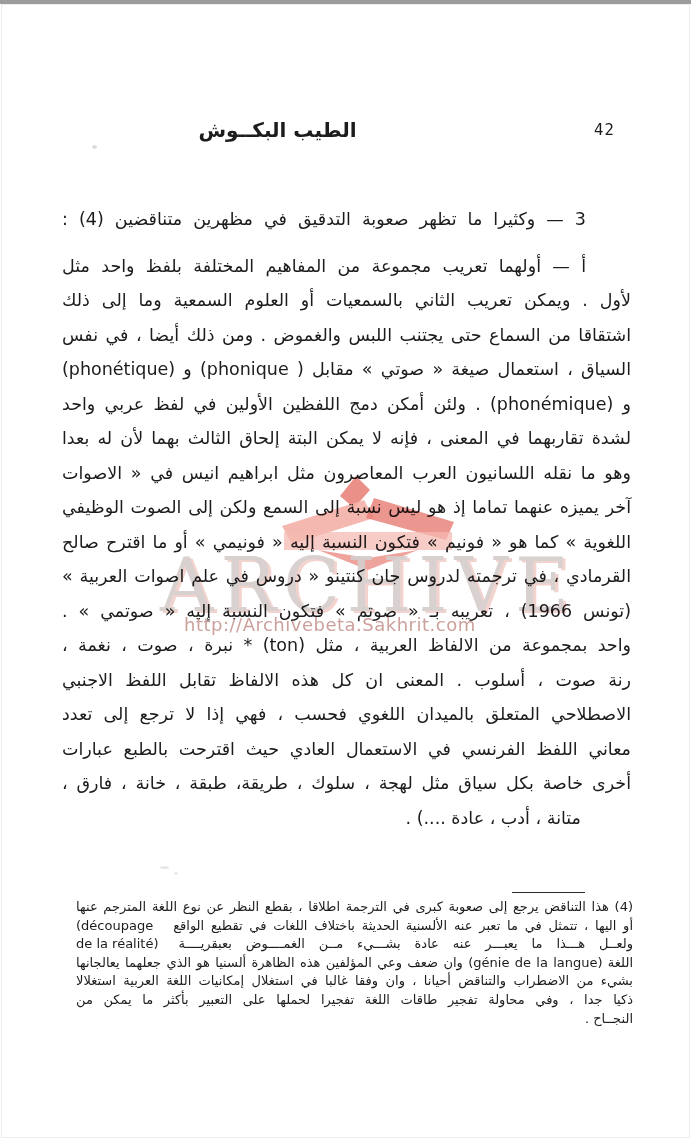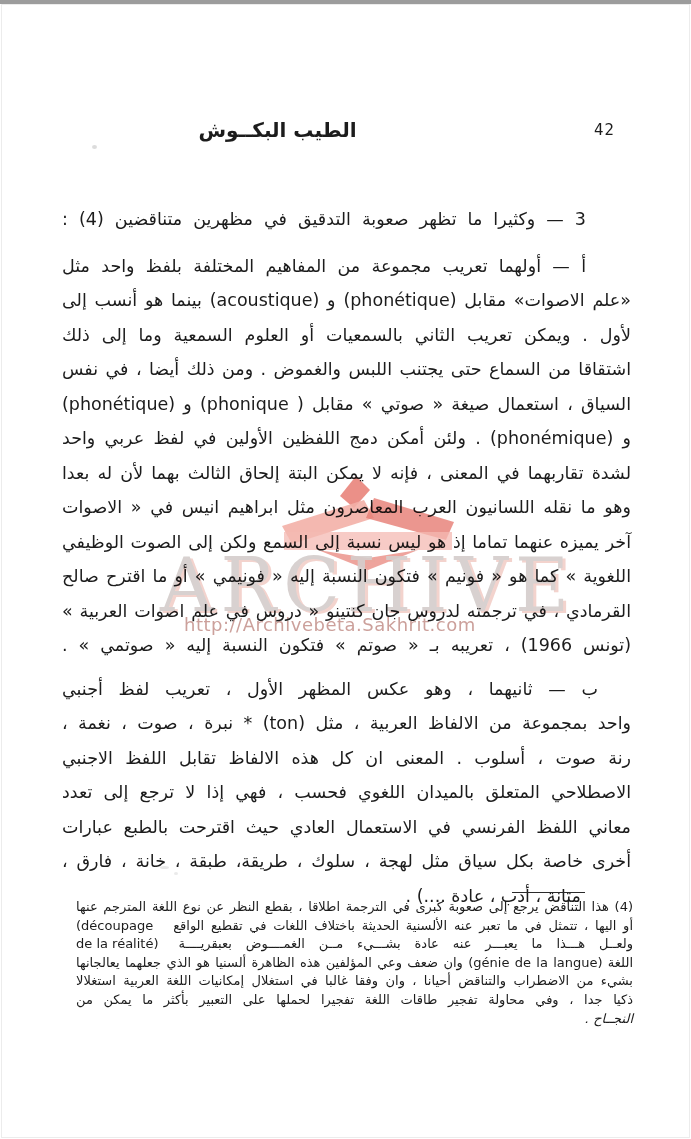--- a/index.html
+++ b/index.html
@@ -49,21 +49,21 @@
     direction:rtl;font-size:13px;z-index:1;
   }
   .footnote-separator{
     width:73px;height:0;border-top:1.6px solid #2a2a2a;
     margin:0 48px 5px auto;
   }
   .fl{
     line-height:18.6px;white-space:nowrap;
     text-align:justify;text-align-last:justify;
   }
-  .fl.end-short{text-align:right;text-align-last:right;font-style:italic;}
+  .fl.end-short{text-align:right;text-align-last:right;}
   .fn-split{display:flex;direction:rtl;justify-content:space-between;line-height:18.6px;}
   .fn-split .ar{flex:1;text-align:justify;text-align-last:justify;white-space:nowrap;padding-left:20px;}
   .fn-split .fr{direction:ltr;white-space:nowrap;}
   
   .watermark{
     position:absolute;left:160px;top:468px;width:450px;height:200px;
     pointer-events:none;z-index:3;mix-blend-mode:multiply;
   }
   .wm-book{position:absolute;left:118px;top:6px;width:180px;height:100px;opacity:0.78;}
   .wm-brand{
@@ -89,32 +89,30 @@
 
 <div class="scan-top-edge"></div>
 <div class="page-frame"></div>
 
 <div class="page-number">42</div>
 <div class="header-title">الطيب البكــوش</div>
 
 <div class="body-text">
   <div class="bl indent gap-after">3 — وكثيرا ما تظهر صعوبة التدقيق في مظهرين متناقضين (4) :</div>
   <div class="bl indent">أ — أولهما تعريب مجموعة من المفاهيم المختلفة بلفظ واحد مثل</div>
-  <div class="bl">«علم الاصوات» مقابل (phonétique) و (acoustique) بينما هو أنسب إلى</div>
   <div class="bl">لأول . ويمكن تعريب الثاني بالسمعيات أو العلوم السمعية وما إلى ذلك</div>
   <div class="bl">اشتقاقا من السماع حتى يجتنب اللبس والغموض . ومن ذلك أيضا ، في نفس</div>
   <div class="bl">السياق ، استعمال صيغة « صوتي » مقابل ( phonique) و (phonétique)</div>
   <div class="bl">و (phonémique) . ولئن أمكن دمج اللفظين الأولين في لفظ عربي واحد</div>
   <div class="bl">لشدة تقاربهما في المعنى ، فإنه لا يمكن البتة إلحاق الثالث بهما لأن له بعدا</div>
   <div class="bl">وهو ما نقله اللسانيون العرب المعاصرون مثل ابراهيم انيس في « الاصوات</div>
   <div class="bl">آخر يميزه عنهما تماما إذ هو ليس نسبة إلى السمع ولكن إلى الصوت الوظيفي</div>
   <div class="bl">اللغوية » كما هو « فونيم » فتكون النسبة إليه « فونيمي » أو ما اقترح صالح</div>
   <div class="bl">القرمادي ، في ترجمته لدروس جان كنتينو « دروس في علم اصوات العربية »</div>
   <div class="bl">(تونس 1966) ، تعريبه بـ « صوتم » فتكون النسبة إليه « صوتمي » .</div>
-  <div class="bl indent-sm gap-before">ب — ثانيهما ، وهو عكس المظهر الأول ، تعريب لفظ أجنبي</div>
   <div class="bl">واحد بمجموعة من الالفاظ العربية ، مثل (ton) * نبرة ، صوت ، نغمة ،</div>
   <div class="bl">رنة صوت ، أسلوب . المعنى ان كل هذه الالفاظ تقابل اللفظ الاجنبي</div>
   <div class="bl">الاصطلاحي المتعلق بالميدان اللغوي فحسب ، فهي إذا لا ترجع إلى تعدد</div>
   <div class="bl">معاني اللفظ الفرنسي في الاستعمال العادي حيث اقترحت بالطبع عبارات</div>
   <div class="bl">أخرى خاصة بكل سياق مثل لهجة ، سلوك ، طريقة، طبقة ، خانة ، فارق ،</div>
   <div class="bl end-short">متانة ، أدب ، عادة ....) .</div>
 </div>
 
 <div class="footnote">
   <div class="footnote-separator"></div>

